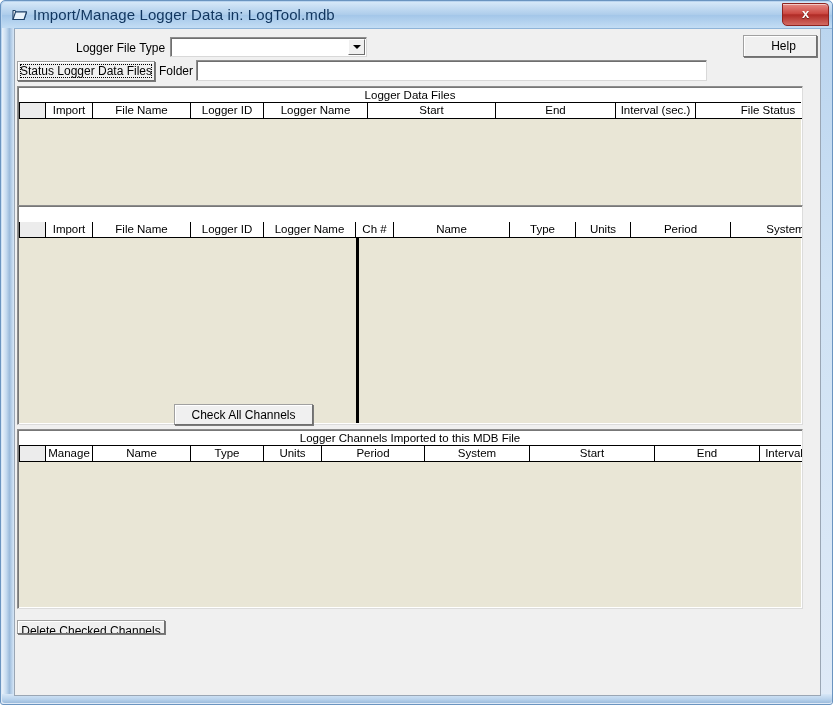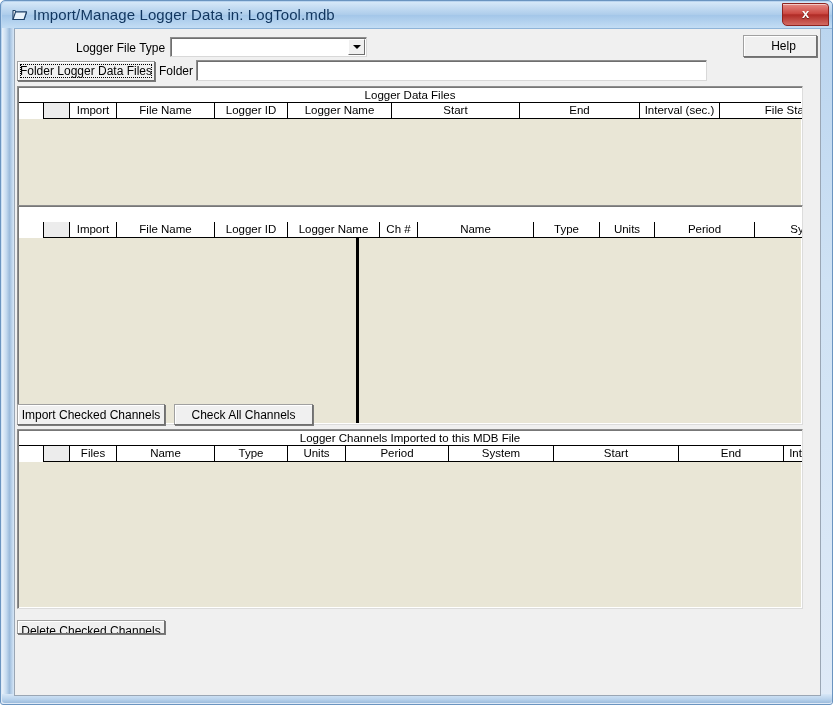--- a/index.html
+++ b/index.html
@@ -196,21 +196,20 @@
     line-height: 14px;
     color: #000;
     white-space: nowrap;
   }
   .grid-header {
     position: absolute;
     left: 1px; right: 1px;
     top: 16px;
     height: 16px;
     background: #ffffff;
-    margin-left: 24px;
   }
   .hdr-cell {
     position: absolute;
     top: 0;
     height: 16px;
     box-sizing: border-box;
     border-right: 1px solid #000;
     border-bottom: 1px solid #000;
     background: #ffffff;
     font-size: 11.5px;
@@ -259,21 +258,21 @@
 
     <div class="combo" style="left:155px; top:8px; width:197px; height:20px;">
       <span class="combo-value"></span>
       <span class="combo-arrow">
           <i></i>
         </span>
     </div>
 
     <div class="btn" style="left:728px; top:6px; width:74px; height:22px; line-height:21px;padding-left:7px;">Help</div>
 
-    <div class="btn focused" style="left:2px; top:32px; width:138px; height:20px; line-height:19px;">Folder Logger Data Files</div>
+    <div class="btn focused" style="left:2px; top:32px; width:138px; height:20px; line-height:19px;">Status Logger Data Files</div>
 
     <div class="lbl" style="left:144px; top:35px;text-align:right;">Folder</div>
 
     <input class="txt" style="left: 181px; top: 31px; width: 511px; height: 21px;" value="" placeholder="">
 
     <div class="grid" id="grid1" style="left:2px; top:57px; width:786px; height:140px;">
       <div class="grid-caption">Logger Data Files</div>
       <div class="grid-header">
           <div class="hdr-cell first" style="left: 0px; width: 27px; background: rgb(236, 236, 236);"></div>
           <div class="hdr-cell" style="left: 27px; width: 47px;">Import</div>
@@ -303,28 +302,27 @@
           <div class="hdr-cell" style="left: 557px; width: 55px;">Units</div>
           <div class="hdr-cell" style="left: 612px; width: 100px;">Period</div>
           <div class="hdr-cell" style="left: 712px; width: 110px;">System</div>
         </div>
       <div class="grid-body" style="top:32px; bottom:1px;">
           <div style="position: absolute; left: 0px; top: 0px; bottom: 0px; width: 27px; background: rgb(233, 230, 214); border-right: 1px solid rgb(233, 230, 214);"></div>
         </div>
       <div class="frozen-divider" id="grid2-divider" style="top: 32px; bottom: 1px; left: 338px;"></div>
     </div>
 
-    <div class="btn" style="left:2px; top:375px; width:148px; height:21px; line-height:20px;">Import Checked Channels</div>
     <div class="btn" style="left:159px; top:375px; width:139px; height:21px; line-height:20px;">Check All Channels</div>
 
     <div class="grid" id="grid3" style="left:2px; top:400px; width:786px; height:180px;">
       <div class="grid-caption">Logger Channels Imported to this MDB File</div>
       <div class="grid-header">
           <div class="hdr-cell first" style="left: 0px; width: 27px; background: rgb(236, 236, 236);"></div>
-          <div class="hdr-cell" style="left: 27px; width: 47px;">Files</div>
+          <div class="hdr-cell" style="left: 27px; width: 47px;">Manage</div>
           <div class="hdr-cell" style="left: 74px; width: 98px;">Name</div>
           <div class="hdr-cell" style="left: 172px; width: 73px;">Type</div>
           <div class="hdr-cell" style="left: 245px; width: 58px;">Units</div>
           <div class="hdr-cell" style="left: 303px; width: 103px;">Period</div>
           <div class="hdr-cell" style="left: 406px; width: 105px;">System</div>
           <div class="hdr-cell" style="left: 511px; width: 125px;">Start</div>
           <div class="hdr-cell" style="left: 636px; width: 105px;">End</div>
           <div class="hdr-cell" style="left: 741px; width: 81px;">Interval (sec.)</div>
         </div>
       <div class="grid-body" style="top:32px; bottom:1px;">

